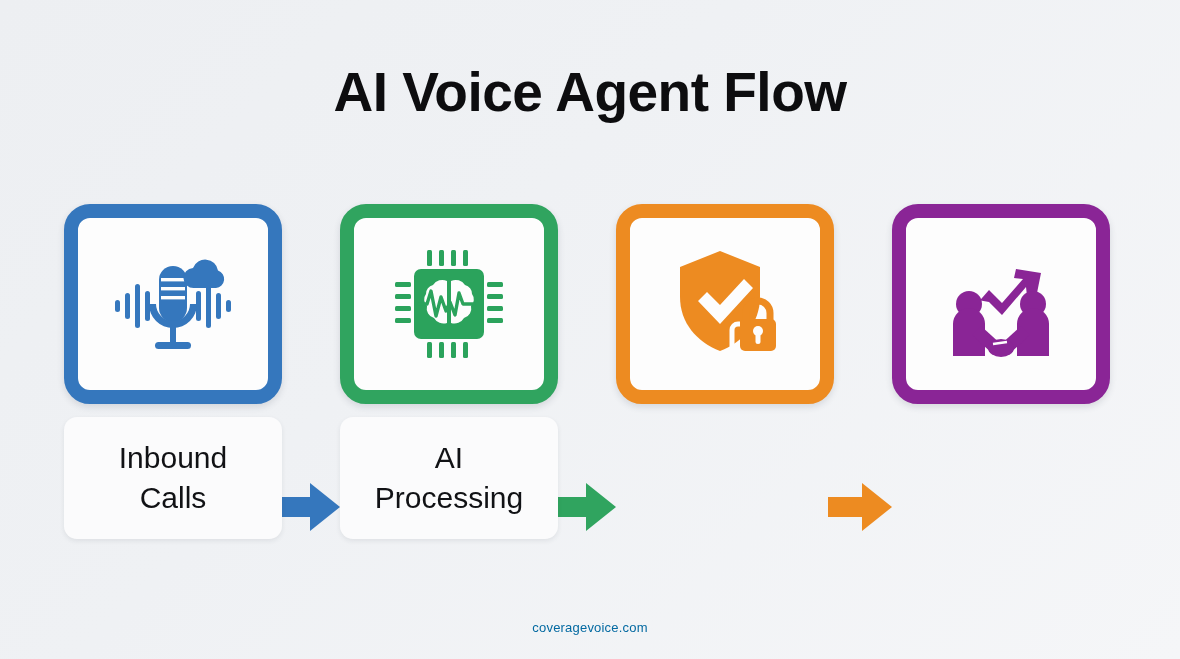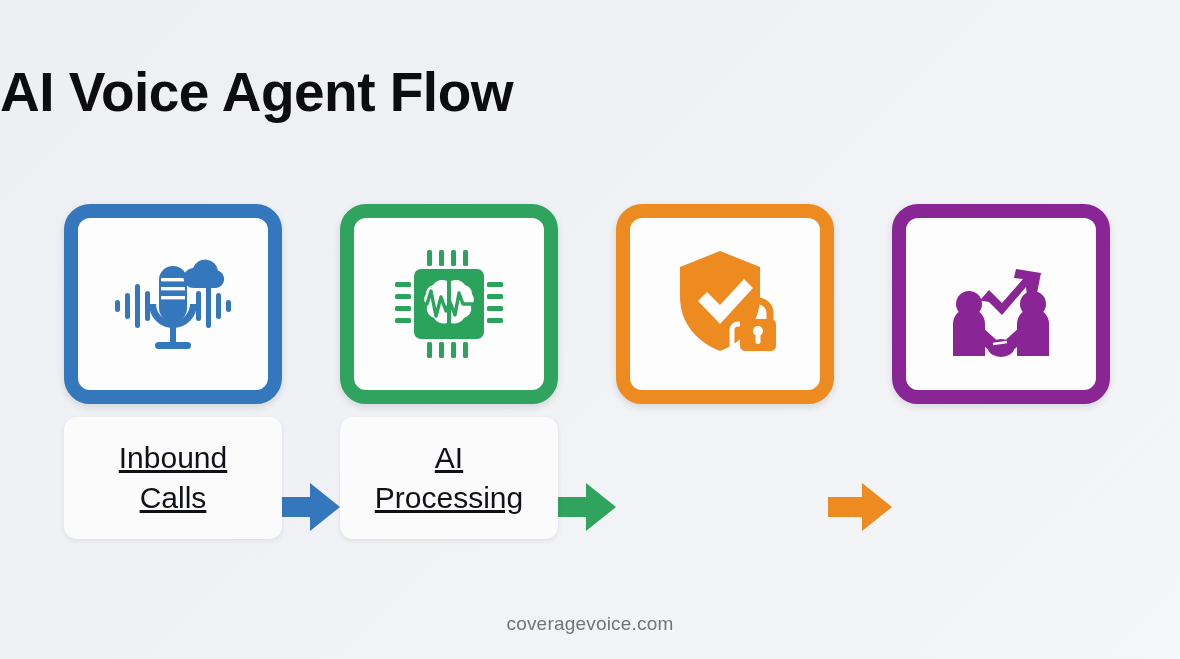--- a/index.html
+++ b/index.html
@@ -10,21 +10,21 @@
   }
   body{
     background: linear-gradient(135deg, #edeff2 0%, #eff1f4 40%, #f5f6f8 100%);
     position:relative;
   }
 
   
   .title{
     position:absolute;
     top:60px; left:0; right:0;
-    text-align:left;
+    text-align:center;
     font-size:55px;
     font-weight:bold;
     letter-spacing:-0.5px;
     color:#0d0d0f;
   }
 
   
   .flow{
     position:absolute;
     top:204px; left:0; right:0;
@@ -88,30 +88,29 @@
   }
   .label-card.l0{ left:64px; }
   .label-card.l1{ left:340px; }
   .label-card.l2{ left:616px; }
   .label-card.l3{ left:892px; }
   .label-text{
     font-size:30px;
     line-height:40px;
     color:#111215;
     white-space:pre-line;
-    text-decoration:underline;
   }
 
   
   .footer{
     position:absolute;
     bottom:24px; left:0; right:0;
     text-align:center;
-    font-size:19px;
-    color:#737373;
+    font-size:13px;
+    color:#0369a1;
     letter-spacing:.2px;
   }
 </style>
 </head>
 <body>
 
 <div class="title">AI Voice Agent Flow</div>
 
 <div class="flow">
 

